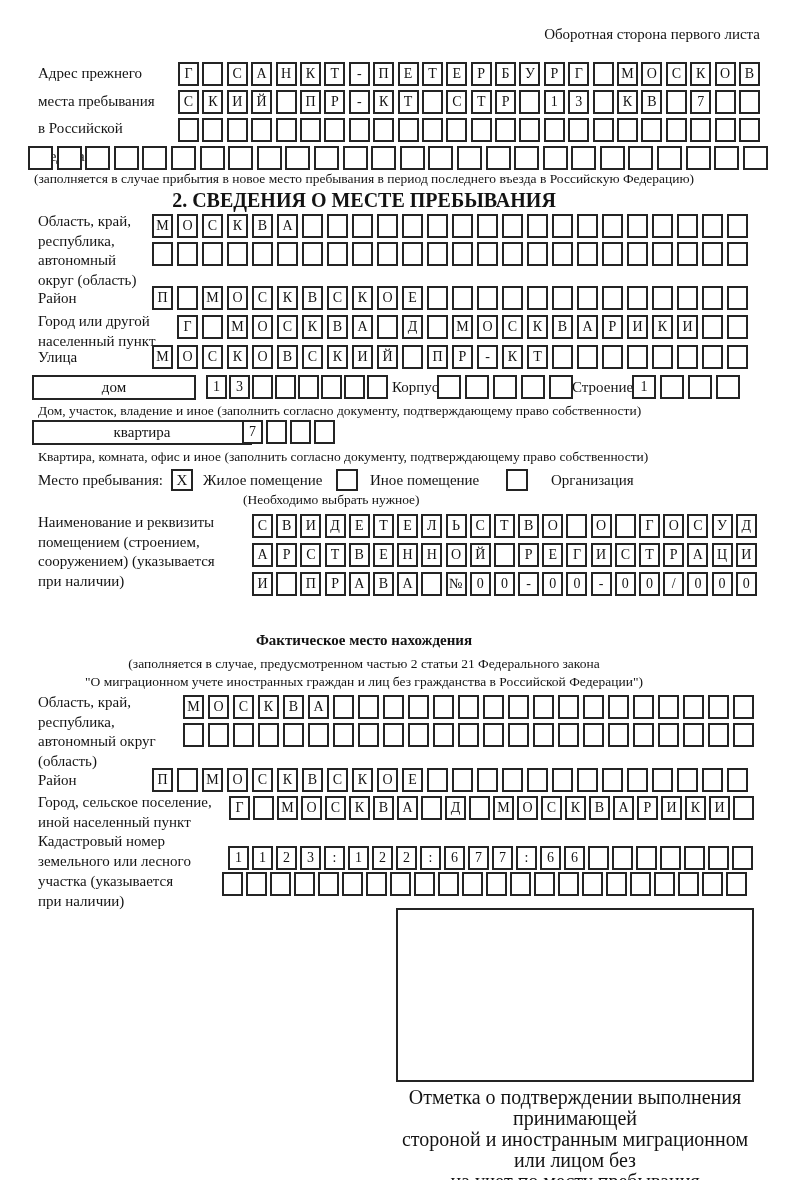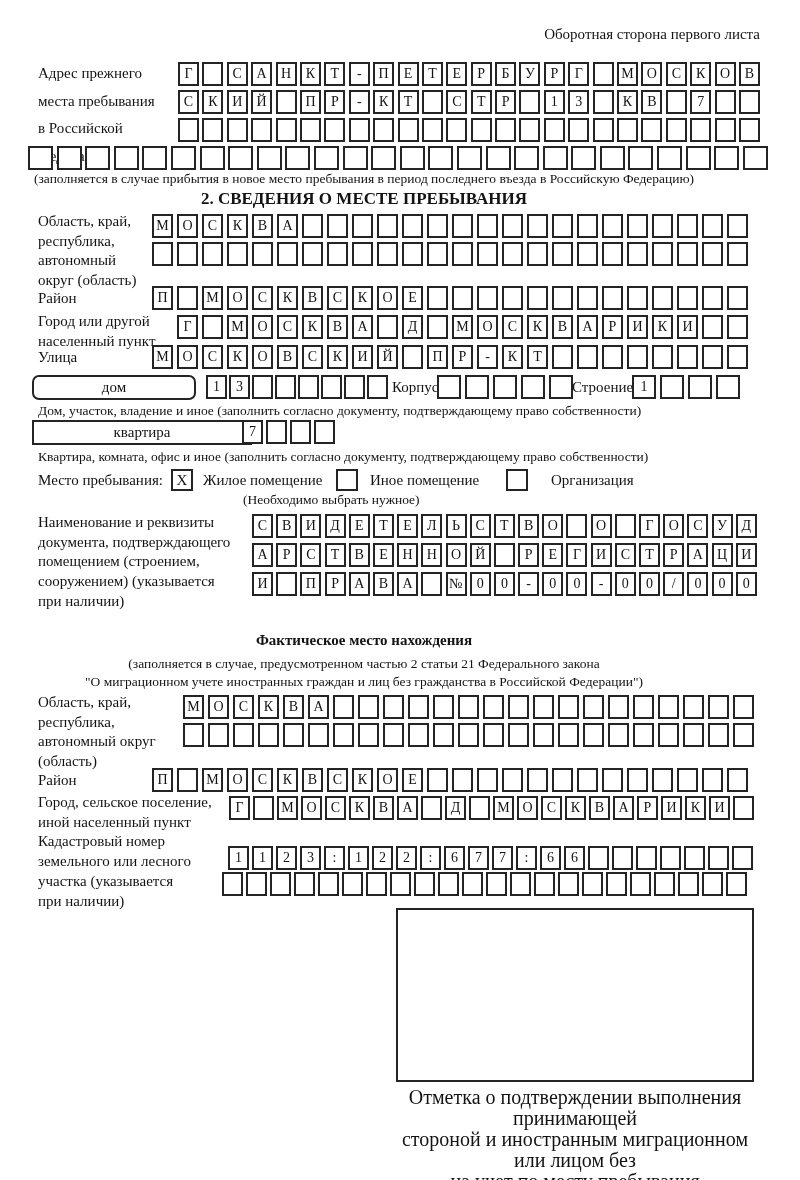--- a/index.html
+++ b/index.html
@@ -7,21 +7,21 @@
   body {
     width: 800px; height: 1180px; position: relative;
     font-family: "Liberation Serif", serif; color: #131313;
     overflow: hidden;
   }
   .abs { position: absolute; }
   .label { font-size: 15px; line-height: 19.5px; white-space: nowrap; }
   .label-wide { line-height: 27.6px; }
   .caption { font-size: 13.5px; white-space: nowrap; }
   .centered { left: 0; width: 728px; text-align: center; }
-  .title { font-size: 17px; font-weight: bold; }
+  .title { font-size: 20px; font-weight: bold; }
   .subtitle { font-size: 15px; font-weight: bold; }
 
   .cellrow { position: absolute; display: flex; gap: 4px; }
   .cell {
     width: 21px; height: 24px; flex: 0 0 auto;
     border: 2px solid #242424; background: #fff;
     display: flex; align-items: center; justify-content: center;
     font-size: 14px; line-height: 1;
   }
   .gap34 { gap: 3.4px; }
@@ -306,21 +306,21 @@
     <span class="cell"></span>
     <span class="cell"></span>
     <span class="cell"></span>
     <span class="cell"></span>
     <span class="cell"></span>
     <span class="cell"></span>
     <span class="cell"></span>
     <span class="cell"></span>
   </div>
 
-<div class="namebox" style="left:32px; top:375px; width:164px;border-radius:7px;">дом</div>
+<div class="namebox" style="left:32px; top:375px; width:164px;">дом</div>
 <div class="cellrow gap2" style="left:206px; top:375px;">
     <span class="cell">1</span>
     <span class="cell">3</span>
     <span class="cell"></span>
     <span class="cell"></span>
     <span class="cell"></span>
     <span class="cell"></span>
     <span class="cell"></span>
     <span class="cell"></span>
   </div>
@@ -354,21 +354,20 @@
 <div class="checkbox" style="left:171px; top:469px;">X</div>
 <div class="abs label" style="left:203px; top:471px;">Жилое помещение</div>
 <div class="checkbox" style="left:336px; top:469px;"></div>
 <div class="abs label" style="left:370px; top:471px;">Иное помещение</div>
 <div class="checkbox" style="left:506px; top:469px;"></div>
 <div class="abs label" style="left:551px; top:471px;">Организация</div>
 <div class="abs caption" style="left:243px; top:492px;">(Необходимо выбрать нужное)</div>
 
 <div class="abs label" style="left:38px; top:513px; line-height:19.7px;">
     <div>Наименование и реквизиты</div>
-    <div>документа, подтверждающего</div>
     <div>помещением (строением,</div>
     <div>сооружением) (указывается</div>
     <div>при наличии)</div>
   </div>
 <div class="cellrow gap32" style="left:252px; top:514px;">
     <span class="cell">С</span>
     <span class="cell">В</span>
     <span class="cell">И</span>
     <span class="cell">Д</span>
     <span class="cell">Е</span>

